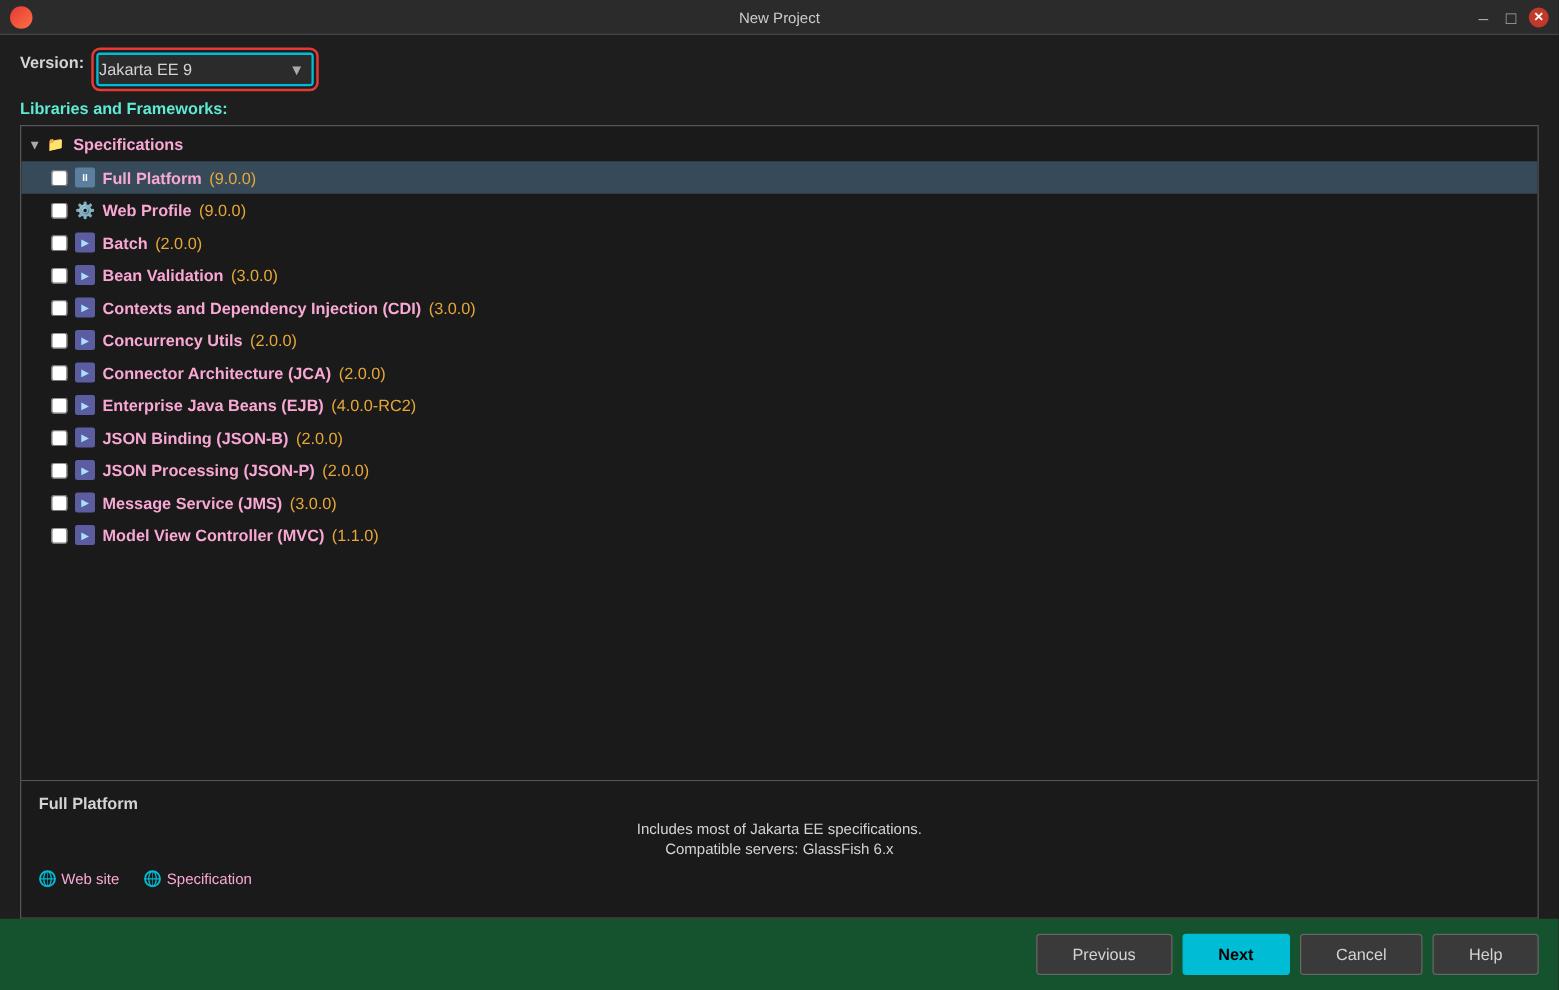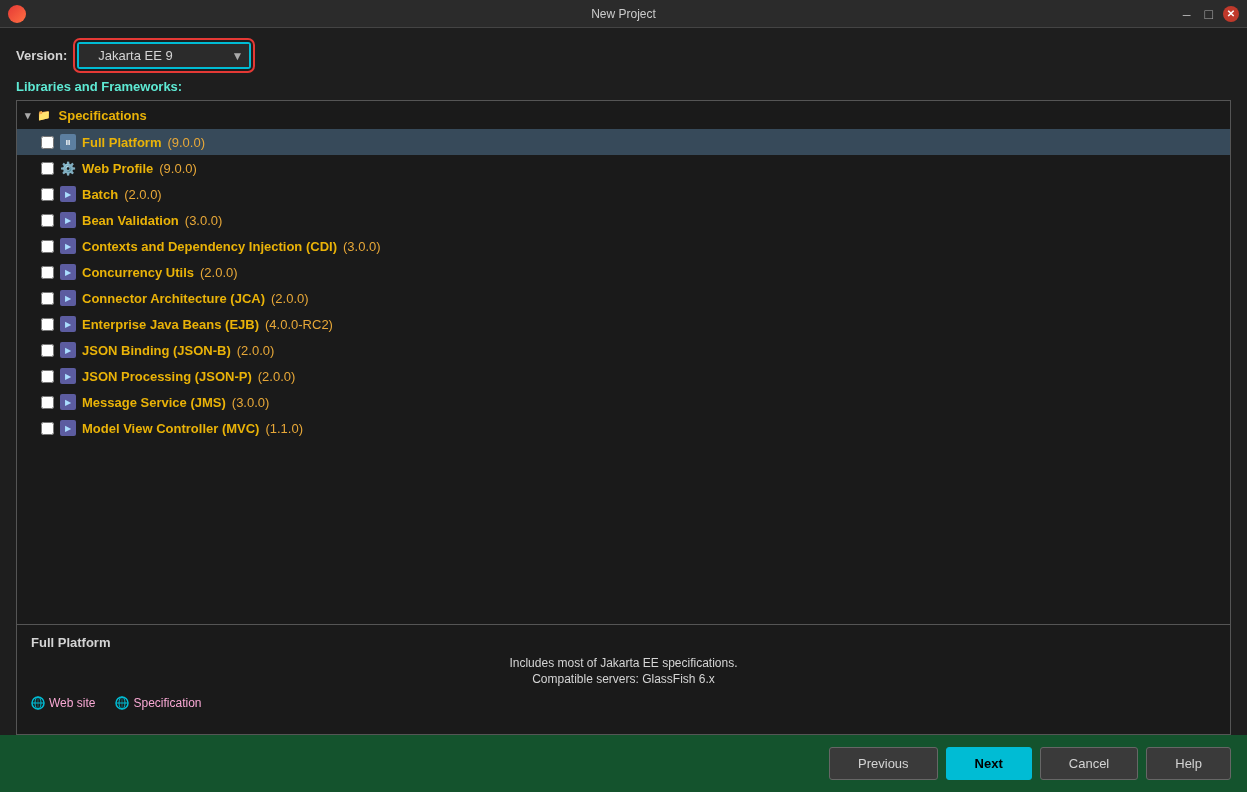--- a/index.html
+++ b/index.html
@@ -49,42 +49,41 @@
     .close-icon { background: #c0392b; color: white; font-weight: bold; }
     .main-content {
       flex: 1;
       display: flex;
       flex-direction: column;
       padding: 14px 16px 0 16px;
       overflow: hidden;
     }
     .version-row {
       display: flex;
-      align-items: center;
       margin-bottom: 10px;
       gap: 10px;
     }
     .version-label {
       color: #d4d4d4;
       font-size: 13px;
       font-weight: bold;
     }
     .version-select-wrapper {
       border: 2px solid #00bcd4;
       border-radius: 3px;
       background: #2b2b2b;
       position: relative;
       outline: 2px solid #e53935;
       outline-offset: 2px;
     }
     .version-select {
       background: #2b2b2b;
       color: #d4d4d4;
       border: none;
-      padding: 4px 28px 4px 19px;
+      padding: 4px 28px 4px 0;
       font-size: 13px;
       appearance: none;
       -webkit-appearance: none;
       cursor: pointer;
       outline: none;
       min-width: 170px;
     }
     .select-arrow {
       position: absolute;
       right: 6px;
@@ -159,21 +158,21 @@
       font-size: 9px;
       font-weight: bold;
     }
     .icon-spec {
       background: #5c5ca0;
       color: #aaddff;
       border-radius: 2px;
       font-size: 9px;
     }
     .item-name {
-      color: #eab308;
+      color: #f9a8d4;
       font-weight: bold;
     }
     .item-version {
       color: #e8a838;
     }
     .chevron {
       font-size: 11px;
       color: #aaa;
     }
     .description-panel {

